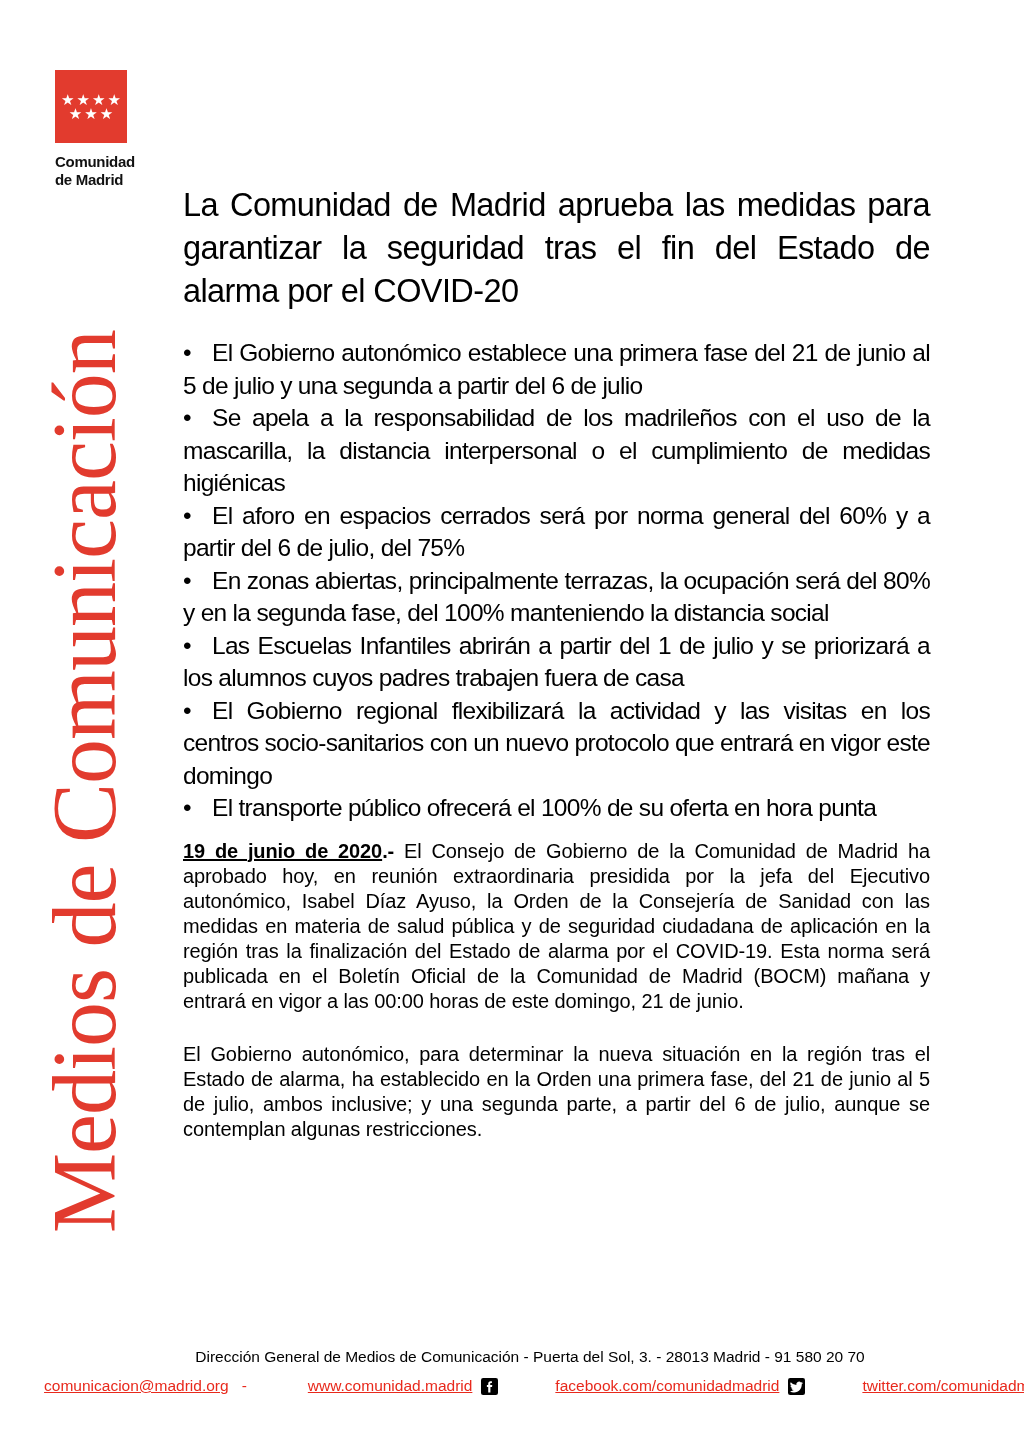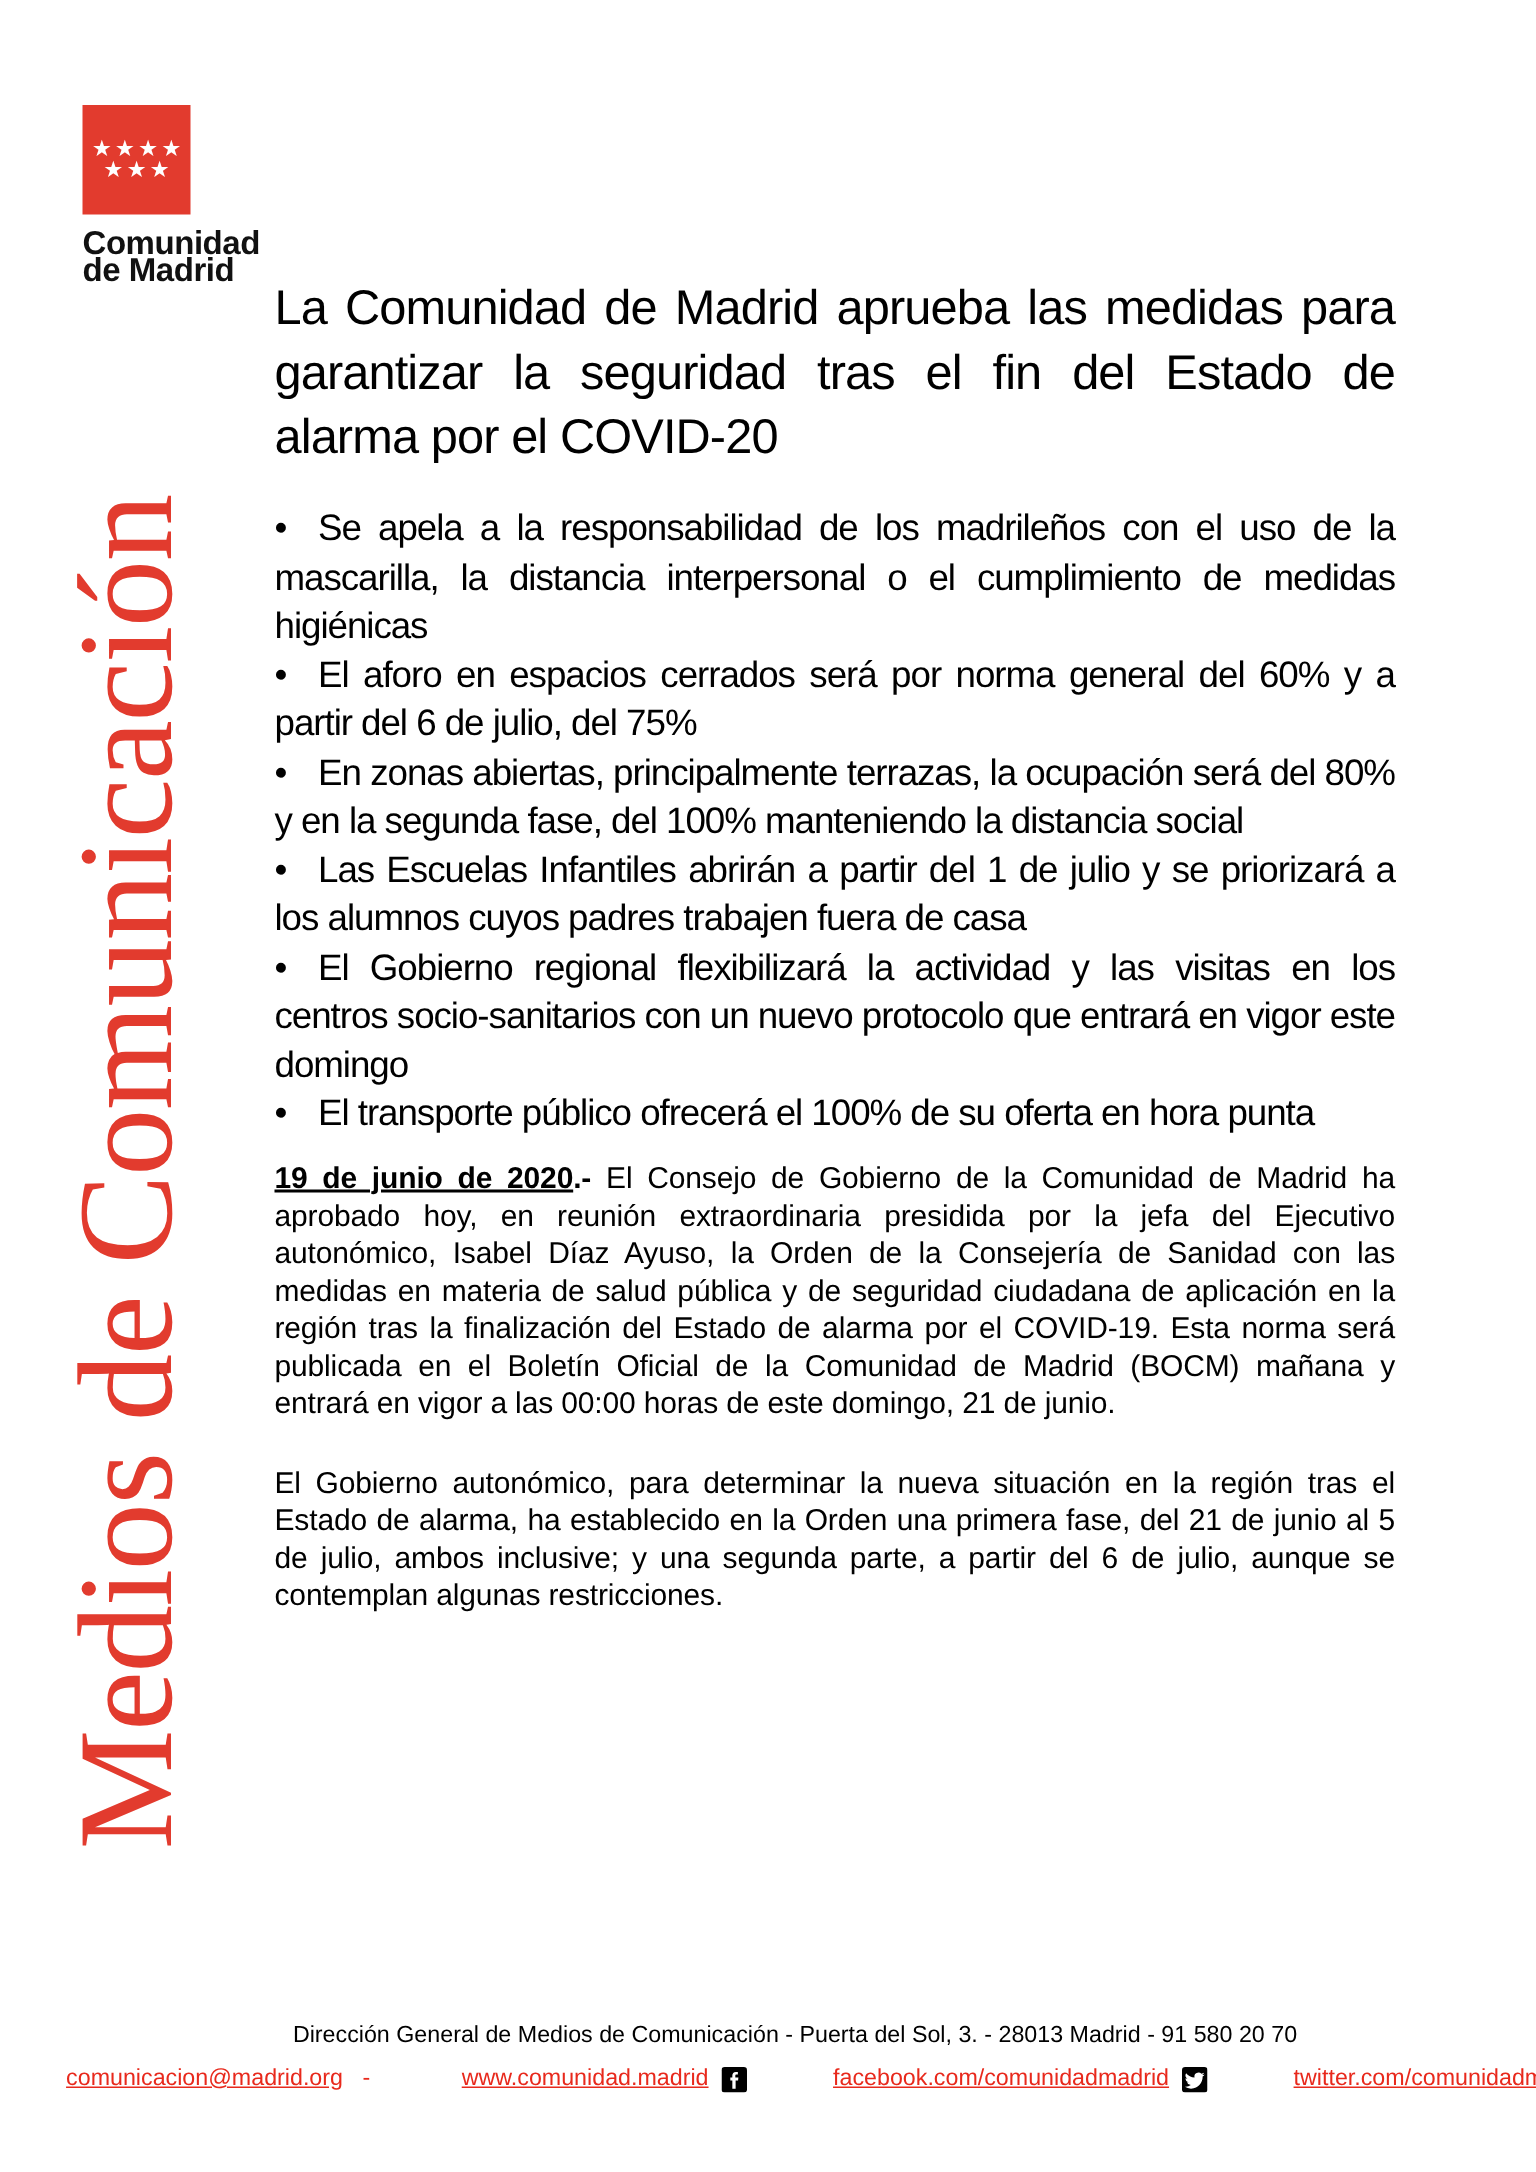--- a/index.html
+++ b/index.html
@@ -21,21 +21,21 @@
     display: flex; flex-direction: column;
     align-items: center; justify-content: center;
   }
   .flag .stars-row {
     color: #fff; font-size: 15px; line-height: 13px;
     letter-spacing: 2px; text-indent: 2px; white-space: nowrap;
   }
   .flag .stars-row.r2 { margin-top: 1px; }
   .logo-text {
     margin-top: 10px;
-    font-weight: bold; font-size: 22px; line-height: 18px;
+    font-weight: bold; font-size: 15px; line-height: 18px;
     letter-spacing: -0.3px; color: #111;
   }
 
   
   .banner {
     position: absolute; left: 30px; top: 1233px;
     width: 1015px; height: 112px;
     transform: rotate(-90deg); transform-origin: 0 0;
     font-family: "Liberation Serif", serif;
     font-size: 90px; line-height: 110px;
@@ -106,20 +106,21 @@
 </div>
 
 <div class="banner">Medios de Comunicación</div>
 
 <div class="main">
 
 
   <h1 class="doc-title">La Comunidad de Madrid aprueba las medidas para garantizar la seguridad tras el fin del Estado de alarma por el COVID-20</h1>
 
   <div class="bullets">
+    <p class="bullet"><span class="dot">•</span><span>El Gobierno autonómico establece una primera fase del 21 de junio al 5 de julio y una segunda a partir del 6 de julio</span></p>
     <p class="bullet"><span class="dot">•</span><span>Se apela a la responsabilidad de los madrileños con el uso de la mascarilla, la distancia interpersonal o el cumplimiento de medidas higiénicas</span></p>
     <p class="bullet"><span class="dot">•</span><span>El aforo en espacios cerrados será por norma general del 60% y a partir del 6 de julio, del 75%</span></p>
     <p class="bullet"><span class="dot">•</span><span>En zonas abiertas, principalmente terrazas, la ocupación será del 80% y en la segunda fase, del 100% manteniendo la distancia social</span></p>
     <p class="bullet"><span class="dot">•</span><span>Las Escuelas Infantiles abrirán a partir del 1 de julio y se priorizará a los alumnos cuyos padres trabajen fuera de casa</span></p>
     <p class="bullet"><span class="dot">•</span><span>El Gobierno regional flexibilizará la actividad y las visitas en los centros socio-sanitarios con un nuevo protocolo que entrará en vigor este domingo</span></p>
     <p class="bullet"><span class="dot">•</span><span>El transporte público ofrecerá el 100% de su oferta en hora punta</span></p>
   </div>
 
   <p class="body-para"><strong><u>19 de junio de 2020</u></strong><strong>.-</strong> <span>El Consejo de Gobierno de la Comunidad de Madrid ha aprobado hoy, en reunión extraordinaria presidida por la jefa del Ejecutivo autonómico, Isabel Díaz Ayuso, la Orden de la Consejería de Sanidad con las medidas en materia de salud pública y de seguridad ciudadana de aplicación en la región tras la finalización del Estado de alarma por el COVID-19. Esta norma será publicada en el Boletín Oficial de la Comunidad de Madrid (BOCM) mañana y entrará en vigor a las 00:00 horas de este domingo, 21 de junio.</span></p>
 

